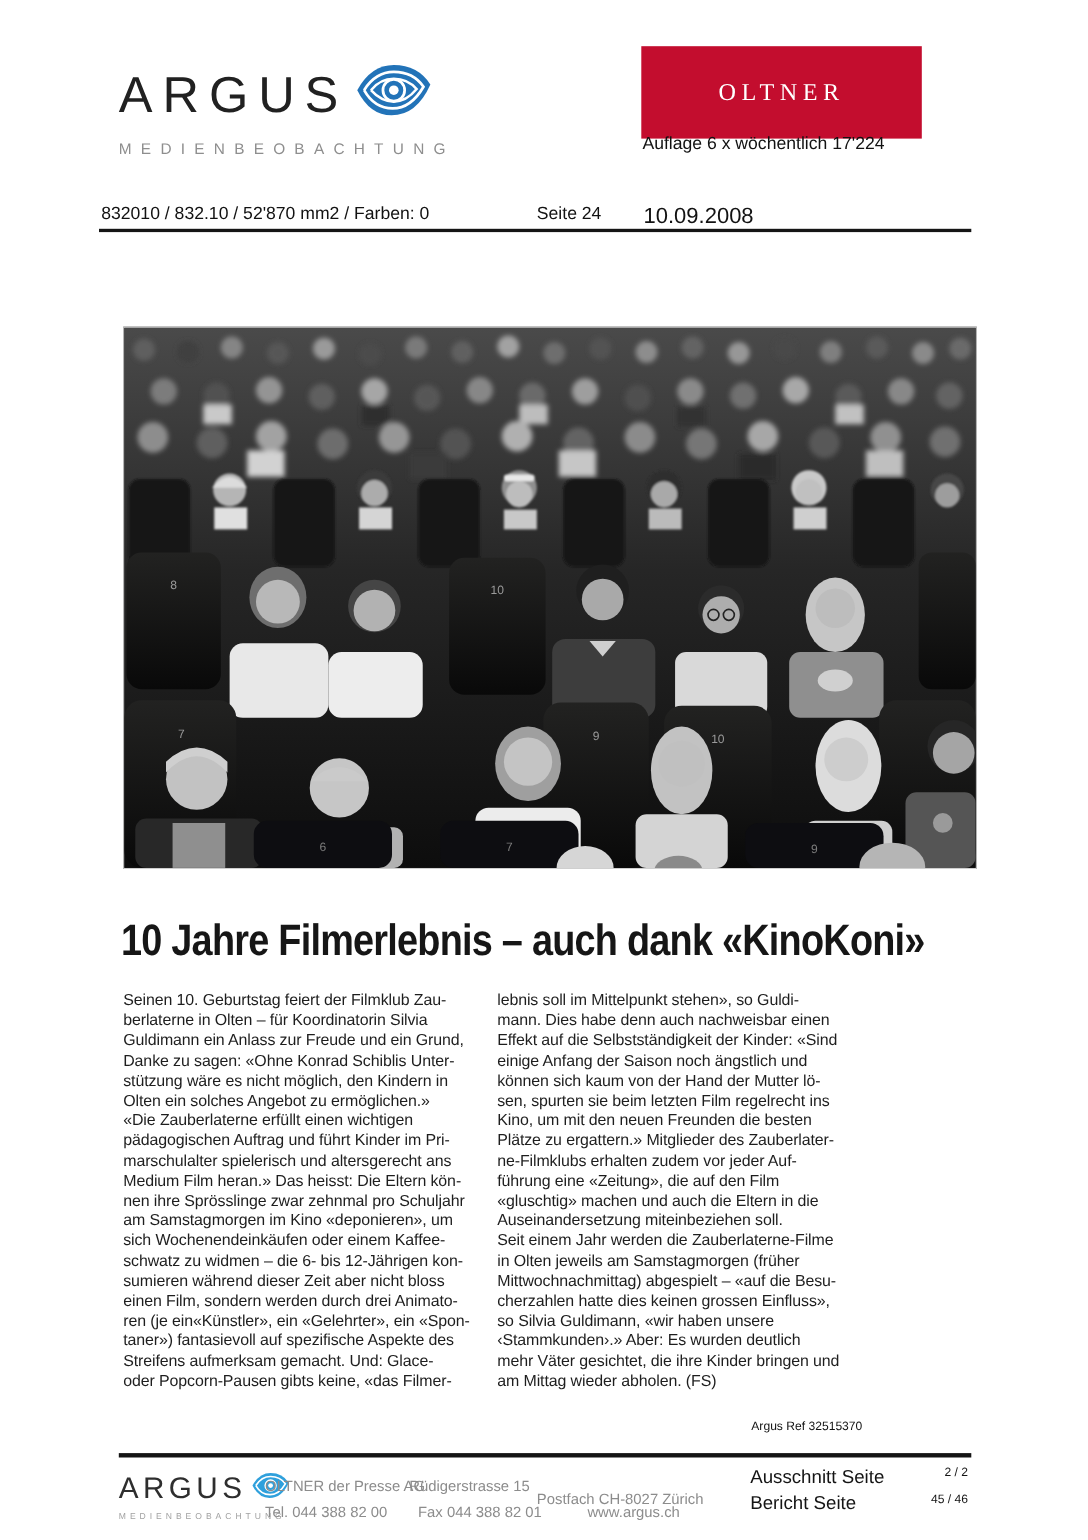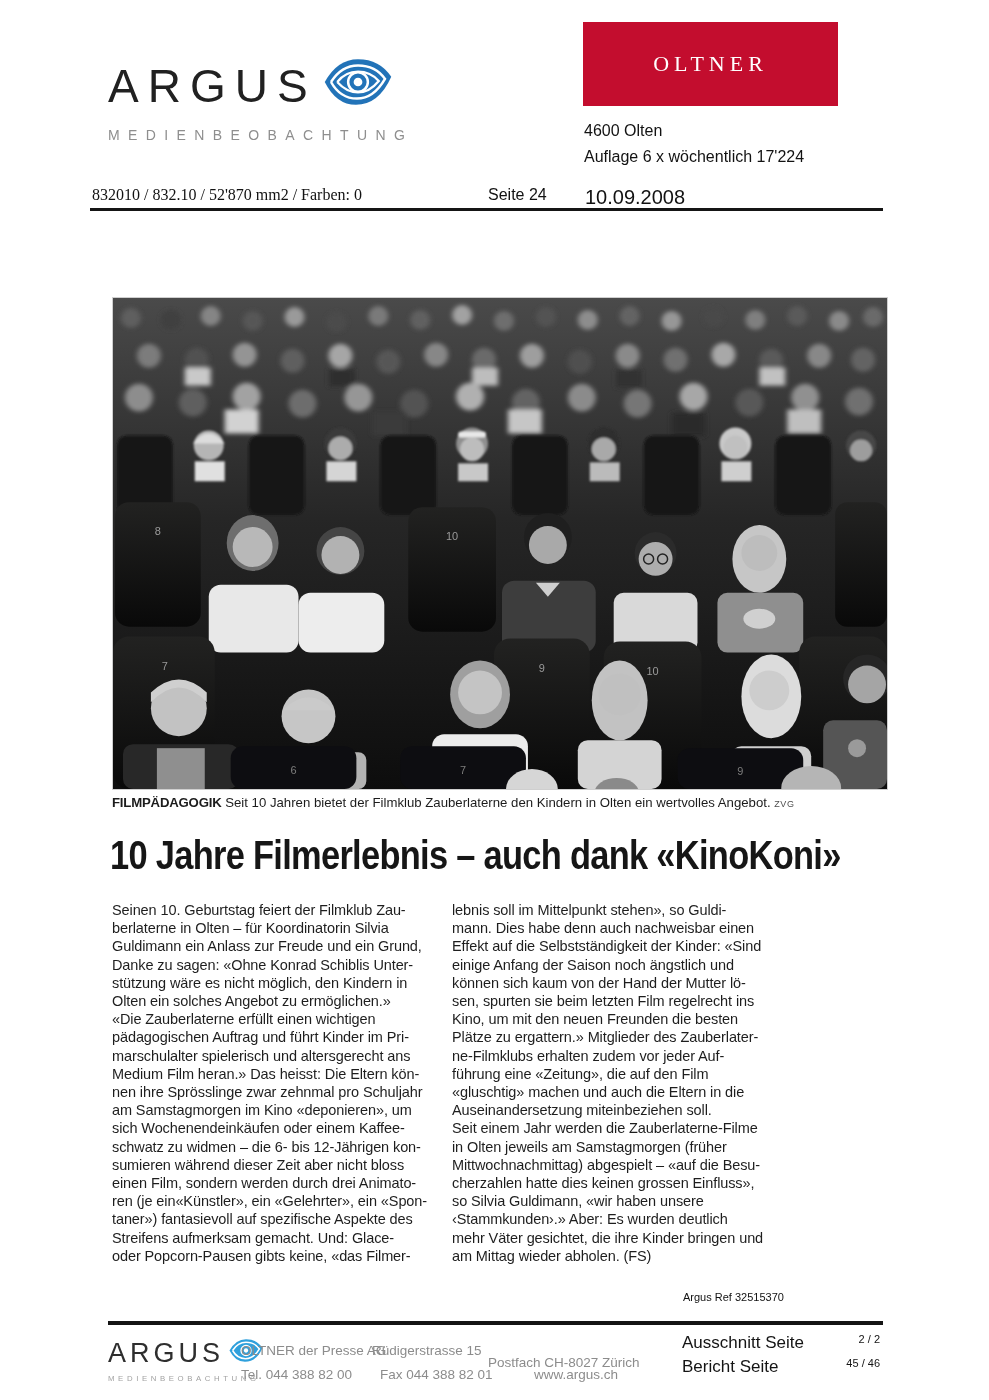--- a/index.html
+++ b/index.html
@@ -8,29 +8,29 @@
     position:relative; width:989px; height:1400px; margin:0 auto;
     background:#ffffff; overflow:hidden;
     font-family:"Liberation Sans", sans-serif; color:#1d1d1d;
   }
   
   .brand { position:absolute; left:108px; top:55px; }
   .argus-word { display:flex; align-items:center; gap:6px;
     font-size:46px; letter-spacing:9px; color:#212121; line-height:1; }
   .argus-sub { margin-top:11px; font-size:14px; letter-spacing:8.4px; color:#8e8e8e; }
   .tagblatt {
-    position:absolute; left:583px; top:22px; width:255px; height:84px;
+    position:absolute; left:583px; top:42px; width:255px; height:84px;
     background:#c30d2e; color:#fff; text-align:center;
     font-family:"Liberation Serif", serif;
     display:flex; flex-direction:column; align-items:center; justify-content:center;
   }
   .tag1 { font-size:22px; letter-spacing:5px; line-height:1; }
   .tag2 { font-size:46px; letter-spacing:1px; line-height:0.92; margin-top:1px; }
   .pubinfo { position:absolute; left:584px; top:118px; font-size:16px; line-height:1.6; color:#121212; }
-  .meta-ref  { position:absolute; left:92px;  top:186px; font-size:16px; color:#121212;font-family:Liberation Serif, serif; }
+  .meta-ref  { position:absolute; left:92px;  top:186px; font-size:16px; color:#121212; }
   .meta-page { position:absolute; left:488px; top:186px; font-size:16px; color:#121212; }
   .meta-date { position:absolute; left:585px; top:186px; font-size:20px; color:#121212; }
   .rule-top  { position:absolute; left:90px; top:208px; width:793px; height:3px; background:#151515; }
   
   .photo { position:absolute; left:112px; top:297px; width:776px; height:493px;
            border:1px solid #cfcfcf; background:#222; }
   .photo svg { display:block; width:100%; height:100%; }
   .caption { position:absolute; left:112px; top:795px; width:800px; font-size:13.2px; color:#1c1c1c; }
   .caption .cap-label { font-weight:bold; letter-spacing:-0.2px; }
   .caption .cap-credit { font-size:9px; color:#4d4d4d; letter-spacing:0.6px; }
@@ -77,21 +77,20 @@
         </svg>
       </span>
     </div>
     <div class="argus-sub">MEDIENBEOBACHTUNG</div>
   </div>
 
   <div class="tagblatt">
     <div class="tag1">OLTNER</div>
   </div>
   <div class="pubinfo">
-    <div>4600 Olten</div>
     <div>Auflage 6 x wöchentlich 17'224</div>
   </div>
 
   <span class="meta-ref">832010 / 832.10 / 52'870 mm2 / Farben: 0</span>
   <span class="meta-page">Seite 24</span>
   <span class="meta-date">10.09.2008</span>
   <div class="rule-top"></div>
 
   <div class="photo">
     <svg viewBox="0 0 776 493" preserveAspectRatio="none">
@@ -267,25 +266,20 @@
         <text x="351" y="478" text-anchor="middle" font-size="11" fill="#7d7d7d" font-family="Liberation Sans, sans-serif">7</text>
         <rect x="566" y="452" width="126" height="41" rx="12" fill="#0d0d11"></rect>
         <text x="629" y="479" text-anchor="middle" font-size="11" fill="#7d7d7d" font-family="Liberation Sans, sans-serif">9</text>
         <ellipse cx="420" cy="493" rx="26" ry="20" fill="#d6d6d6"></ellipse>
         <ellipse cx="505" cy="496" rx="22" ry="14" fill="#8a8a8a"></ellipse>
         <ellipse cx="700" cy="492" rx="30" ry="22" fill="#b5b5b5"></ellipse>
       </g>
     </svg>
   </div>
 
-  <div class="caption">
-    <span class="cap-label">FILMPÄDAGOGIK</span>
-    <span>Seit 10 Jahren bietet der Filmklub Zauberlaterne den Kindern in Olten ein wertvolles Angebot.</span>
-    <span class="cap-credit">ZVG</span>
-  </div>
 
   <h1 class="headline">10 Jahre Filmerlebnis – auch dank «KinoKoni»</h1>
   <div class="col col-left">Seinen 10. Geburtstag feiert der Filmklub Zau-
 berlaterne in Olten – für Koordinatorin Silvia
 Guldimann ein Anlass zur Freude und ein Grund,
 Danke zu sagen: «Ohne Konrad Schiblis Unter-
 stützung wäre es nicht möglich, den Kindern in
 Olten ein solches Angebot zu ermöglichen.»
 «Die Zauberlaterne erfüllt einen wichtigen
 pädagogischen Auftrag und führt Kinder im Pri-

